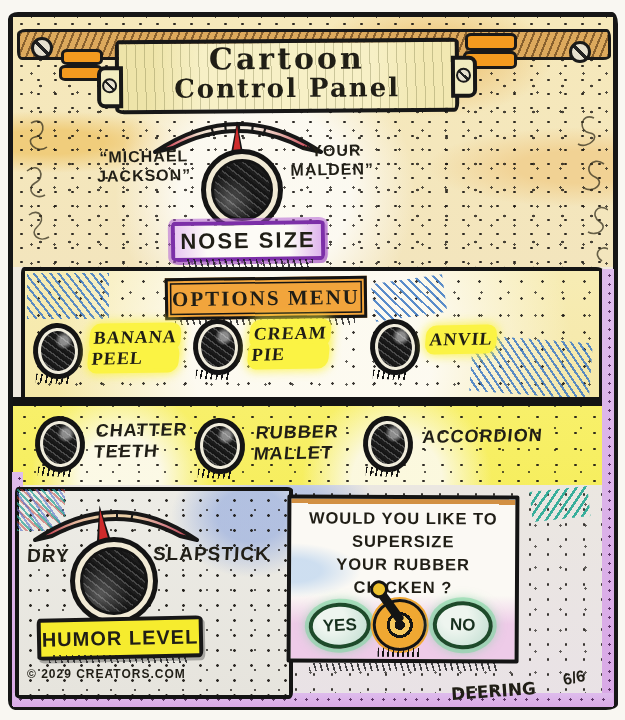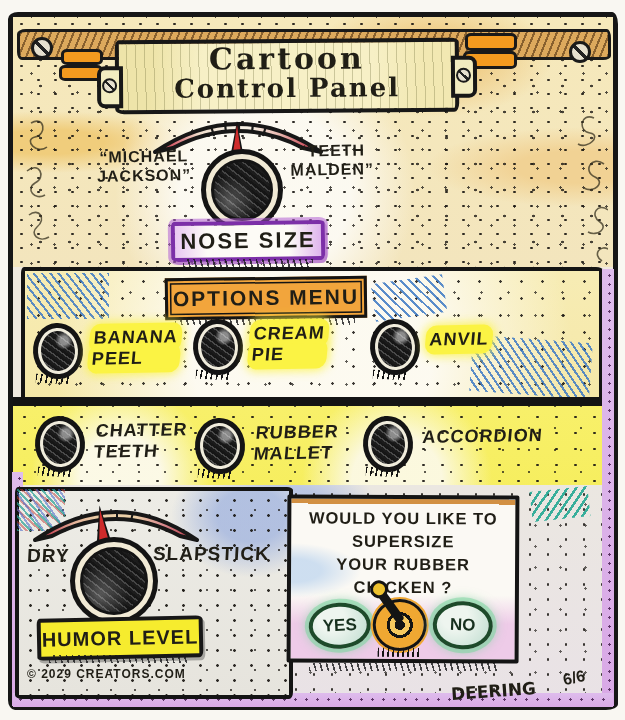--- a/index.html
+++ b/index.html
@@ -72,21 +72,21 @@
   
   .squig{stroke:#35301f;fill:none;stroke-width:1.6;opacity:.75;}
 
   
   .options-box{position:absolute;left:8px;top:250px;width:574px;height:126px;
     border:4px solid #141414;border-radius:3px 7px 4px 6px/6px 3px 7px 4px;
     background:
       radial-gradient(circle,rgba(25,22,18,.85) 1px,transparent 1.5px) 3px 2px/21px 17px,
       radial-gradient(circle,rgba(25,22,18,.7) 1px,transparent 1.4px) 11px 10px/27px 23px,
       radial-gradient(circle at 50% 65%,rgba(253,251,244,.95) 0 120px,transparent 260px),
-      linear-gradient(#f7ecb4,#f5e8a8);}
+      linear-gradient(#f7ecb4,#f5e8a8); font-family: Liberation Serif, serif;}
   .hatch-blue{position:absolute;background:repeating-linear-gradient(52deg,rgba(62,122,196,.85) 0 2px,transparent 2px 6.5px);}
   .hatch-teal{position:absolute;background:repeating-linear-gradient(130deg,rgba(36,168,147,.9) 0 2.5px,transparent 2.5px 7px);}
   .options-header{position:absolute;left:140px;top:6px;width:196px;height:36px;
     border:3px solid #141414;background:#f2a53c;text-align:center;font-weight:bold;
     font-size:21px;line-height:36px;letter-spacing:2px;transform:rotate(-.7deg);
     box-shadow:inset 0 0 0 2px #f2a53c, inset 0 0 0 3.5px #141414;}
   .opt-btn{position:absolute;display:flex;align-items:flex-start;gap:10px;}
   .opt-knob{position:relative;width:40px;height:46px;border:5px solid #141414;border-radius:50%;
     background:#f0ecdc;transform:rotate(-4deg);flex:0 0 auto;}
   .opt-knob::after{content:"";position:absolute;inset:3px;border-radius:50%;
@@ -225,21 +225,21 @@
             <line x1="115" y1="15" x2="112" y2="25"></line>
           </g>
         </svg>
         <div class="needle" style="left:82px;top:12px;width:24px;height:60px;"></div>
         <div class="knob" style="left:58px;top:40px;width:72px;height:72px;"></div>
         <div class="gauge-name" style="left:-60px;top:38px;width:122px;">
           <span>“MICHAEL</span><br>
           <span>JACKSON”</span>
         </div>
         <div class="gauge-name" style="left:128px;top:32px;width:122px;">
-          <span>“TEETH</span><br>
+          <span>“YOUR</span><br>
           <span>MALDEN”</span>
         </div>
       </div>
 
       <div class="label-box nose-size-box">
         <span>NOSE SIZE</span>
       </div>
       <div class="stitches" style="left:170px;top:242px;width:130px;"></div>
     </div>
 

